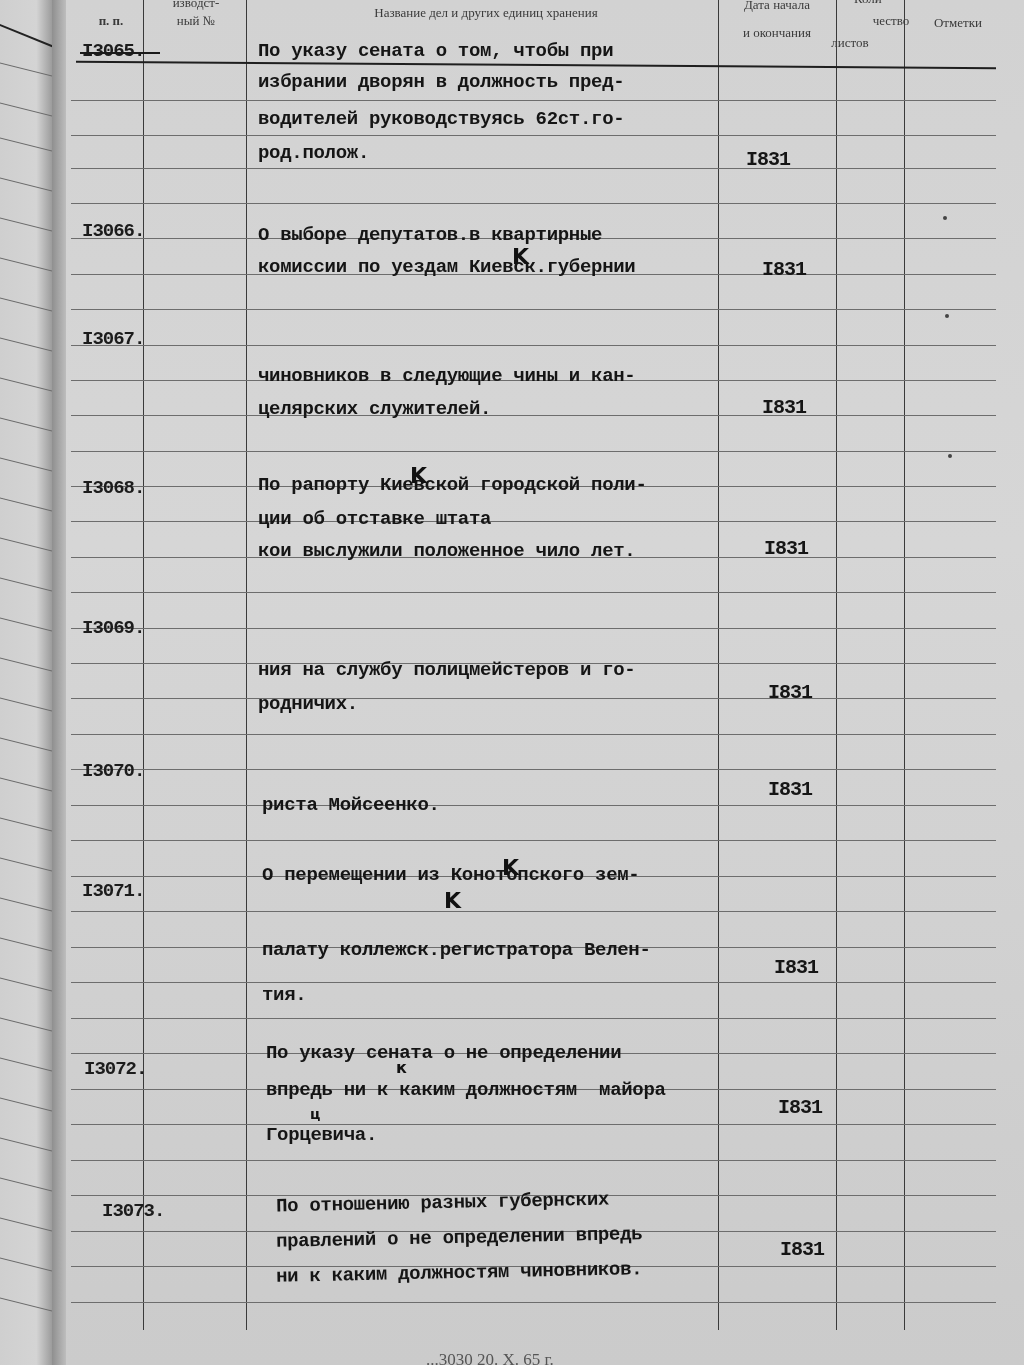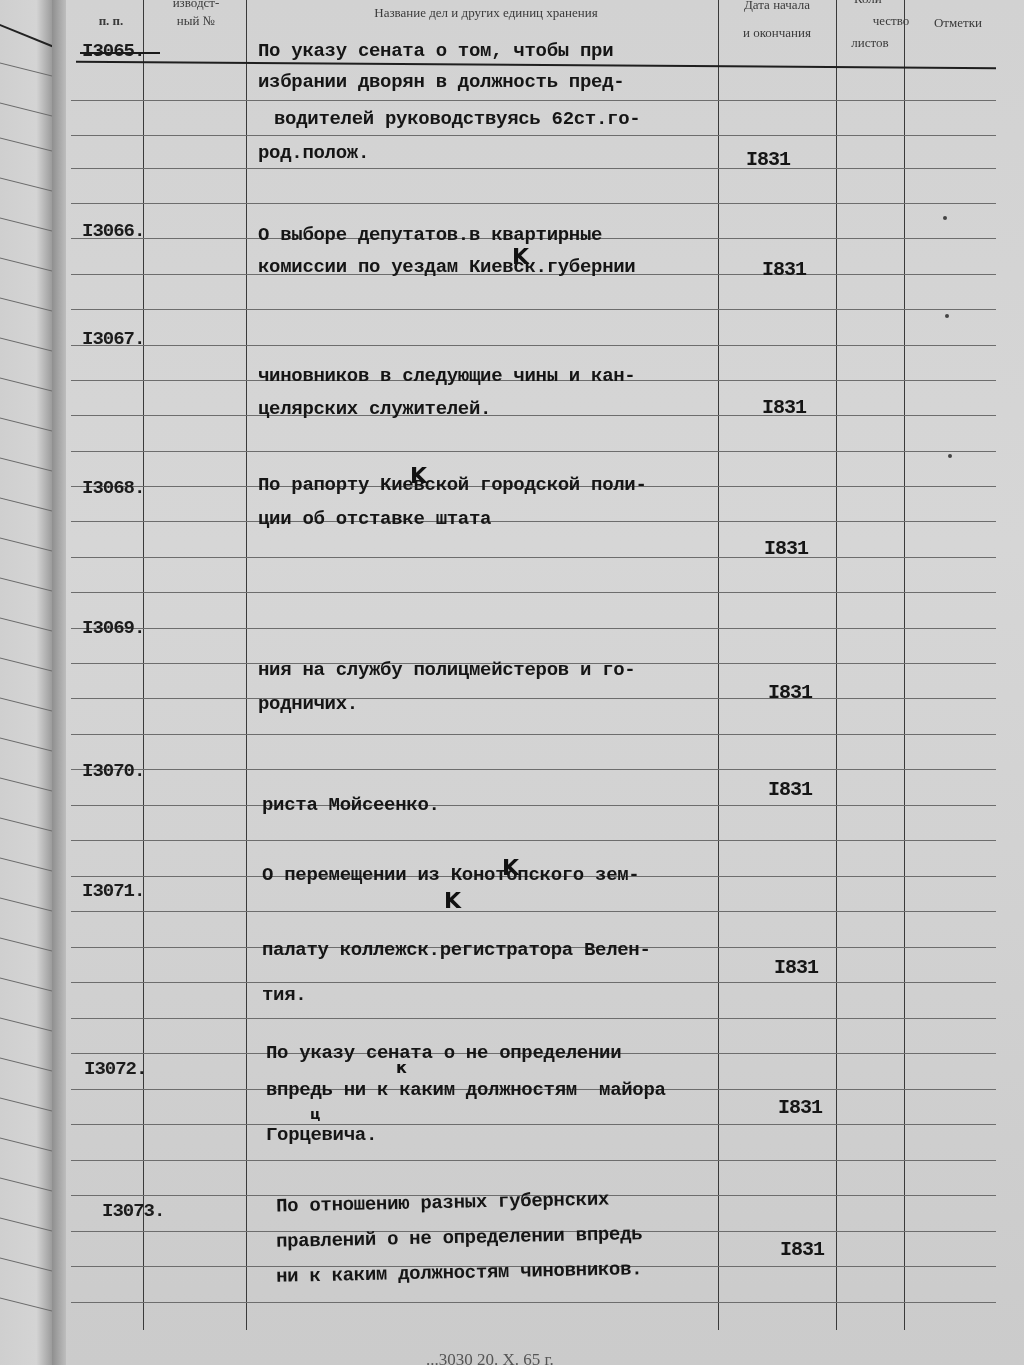--- a/index.html
+++ b/index.html
@@ -103,21 +103,21 @@
   <div class="vline" style="left:838px;"></div>
 
   <div class="header-cell" style="left:20px;top:10px;width:50px;font-weight:bold;">п. п.</div>
   <div class="header-cell" style="left:85px;top:-8px;width:90px;">изводст-</div>
   <div class="header-cell" style="left:85px;top:10px;width:90px;">ный №</div>
   <div class="header-cell" style="left:190px;top:2px;width:460px;">Название дел и других единиц хранения</div>
   <div class="header-cell" style="left:655px;top:-6px;width:112px;">Дата начала</div>
   <div class="header-cell" style="left:655px;top:22px;width:112px;">и окончания</div>
   <div class="header-cell" style="left:772px;top:-12px;width:64px;">Коли-</div>
   <div class="header-cell" style="left:772px;top:10px;width:64px;margin-left:21px;">чество</div>
-  <div class="header-cell" style="left:772px;top:32px;width:64px;">листов</div>
+  <div class="header-cell" style="left:752px;top:32px;width:64px;">листов</div>
   <div class="header-cell" style="left:842px;top:12px;width:100px;">Отметки</div>
 
   <div class="hline" style="left:10px;top:64px;width:920px;height:2px;background:#1e1e1e;transform:rotate(0.4deg);"></div>
 
   <div class="hline" style="left:5px;top:100px;width:925px;"></div>
   <div class="hline" style="left:5px;top:135px;width:925px;"></div>
   <div class="hline" style="left:5px;top:168px;width:925px;"></div>
   <div class="hline" style="left:5px;top:203px;width:925px;"></div>
   <div class="hline" style="left:5px;top:238px;width:925px;"></div>
   <div class="hline" style="left:5px;top:274px;width:925px;"></div>
@@ -148,39 +148,40 @@
   <div class="hline" style="left:5px;top:1160px;width:925px;"></div>
   <div class="hline" style="left:5px;top:1195px;width:925px;"></div>
   <div class="hline" style="left:5px;top:1231px;width:925px;"></div>
   <div class="hline" style="left:5px;top:1266px;width:925px;"></div>
   <div class="hline" style="left:5px;top:1302px;width:925px;"></div>
 
   <div class="entry-num" style="left:16px;top:40px;">I3065.</div>
   <div class="strike-line" style="left:14px;top:52px;width:80px;"></div>
   <div class="entry-text" style="left:192px;top:36px;">По указу сената о том, чтобы при</div>
   <div class="entry-text" style="left:192px;top:67px;">избрании дворян в должность пред-</div>
-  <div class="entry-text" style="left:208px;top:104px;">водителей руководствуясь 62ст.го-</div>
+  <div class="entry-text" style="left:192px;top:104px;">водителей руководствуясь 62ст.го-</div>
   <div class="entry-text" style="left:192px;top:138px;">род.полож.</div>
   <div class="entry-date" style="left:680px;top:148px;">I831</div>
 
   <div class="entry-num" style="left:16px;top:220px;">I3066.</div>
   <div class="entry-text" style="left:192px;top:252px;">комиссии по уездам Киевск.губернии</div>
   <div class="entry-text" style="left:192px;top:220px;">О выборе депутатов.в квартирные</div>
   <div class="hand-mark" style="left:446px;top:244px;">K</div>
   <div class="entry-date" style="left:696px;top:258px;">I831</div>
 
   <div class="entry-num" style="left:16px;top:328px;">I3067.</div>
   <div class="entry-text" style="left:192px;top:361px;">чиновников в следующие чины и кан-</div>
   <div class="entry-text" style="left:192px;top:394px;">целярских служителей.</div>
   <div class="entry-date" style="left:696px;top:396px;">I831</div>
 
   <div class="entry-num" style="left:16px;top:477px;">I3068.</div>
   <div class="entry-text" style="left:192px;top:470px;">По рапорту Киевской городской поли-</div>
   <div class="hand-mark" style="left:344px;top:463px;">K</div>
   <div class="entry-text" style="left:192px;top:504px;">ции об отставке штата</div>
+  <div class="entry-text" style="left:192px;top:536px;">кои выслужили положенное чило лет.</div>
   <div class="entry-date" style="left:698px;top:537px;">I831</div>
 
   <div class="entry-num" style="left:16px;top:617px;">I3069.</div>
   <div class="entry-text" style="left:192px;top:655px;">ния на службу полицмейстеров и го-</div>
   <div class="entry-text" style="left:192px;top:689px;">родничих.</div>
   <div class="entry-date" style="left:702px;top:681px;">I831</div>
 
   <div class="entry-num" style="left:16px;top:760px;">I3070.</div>
   <div class="entry-text" style="left:196px;top:790px;">риста Мойсеенко.</div>
   <div class="entry-date" style="left:702px;top:778px;">I831</div>

